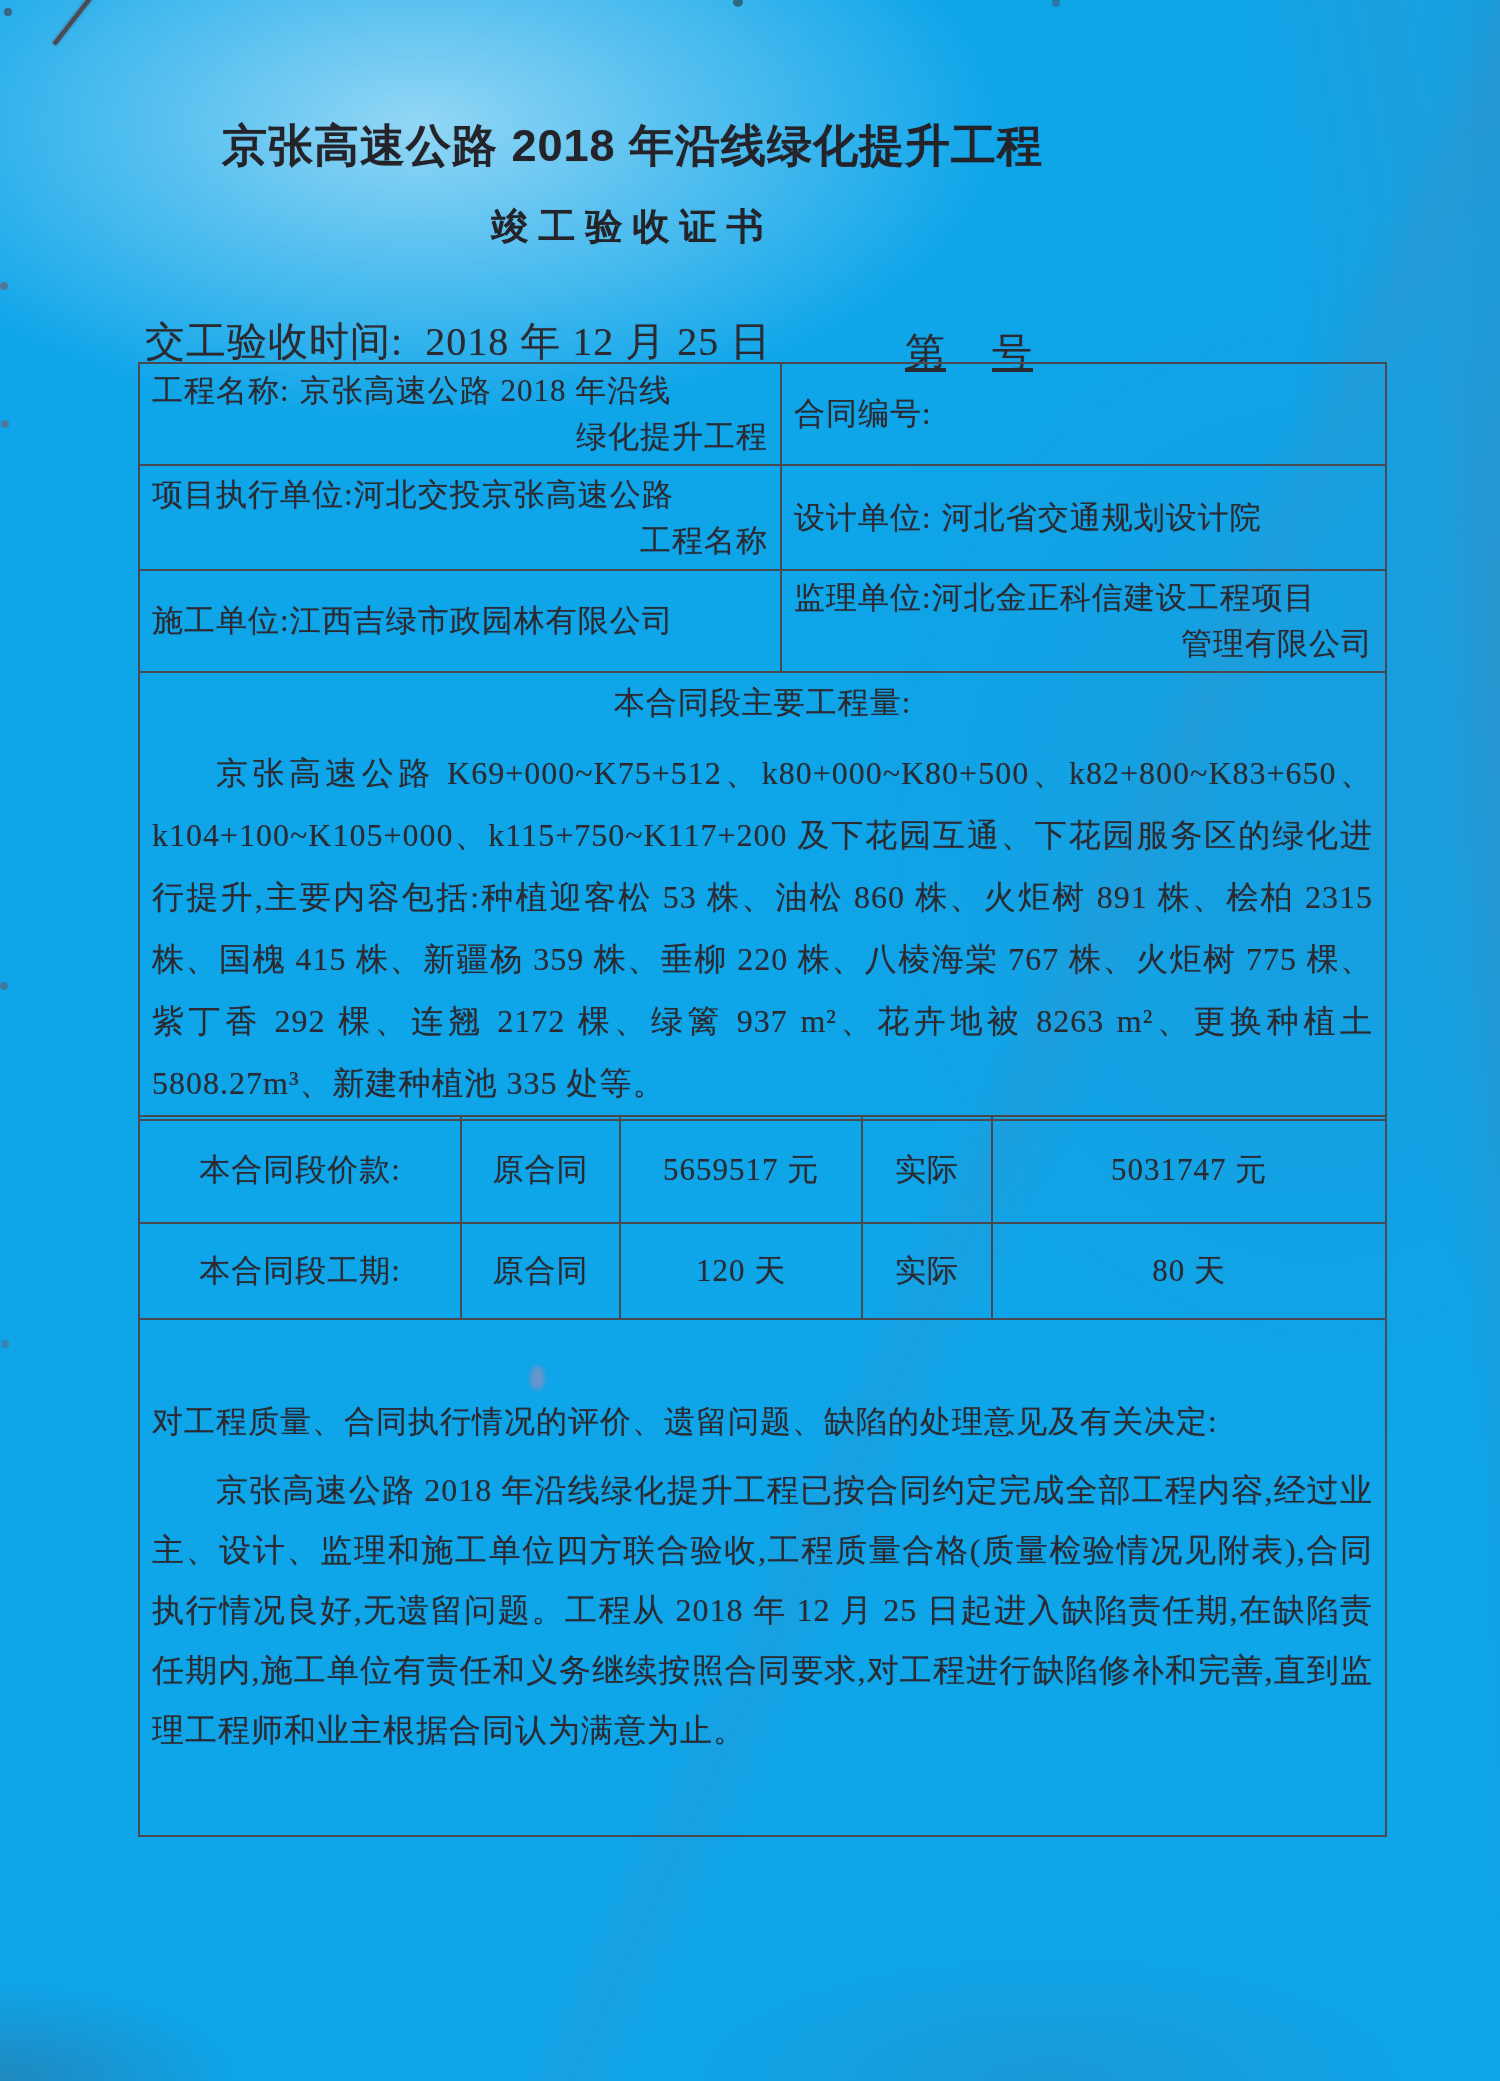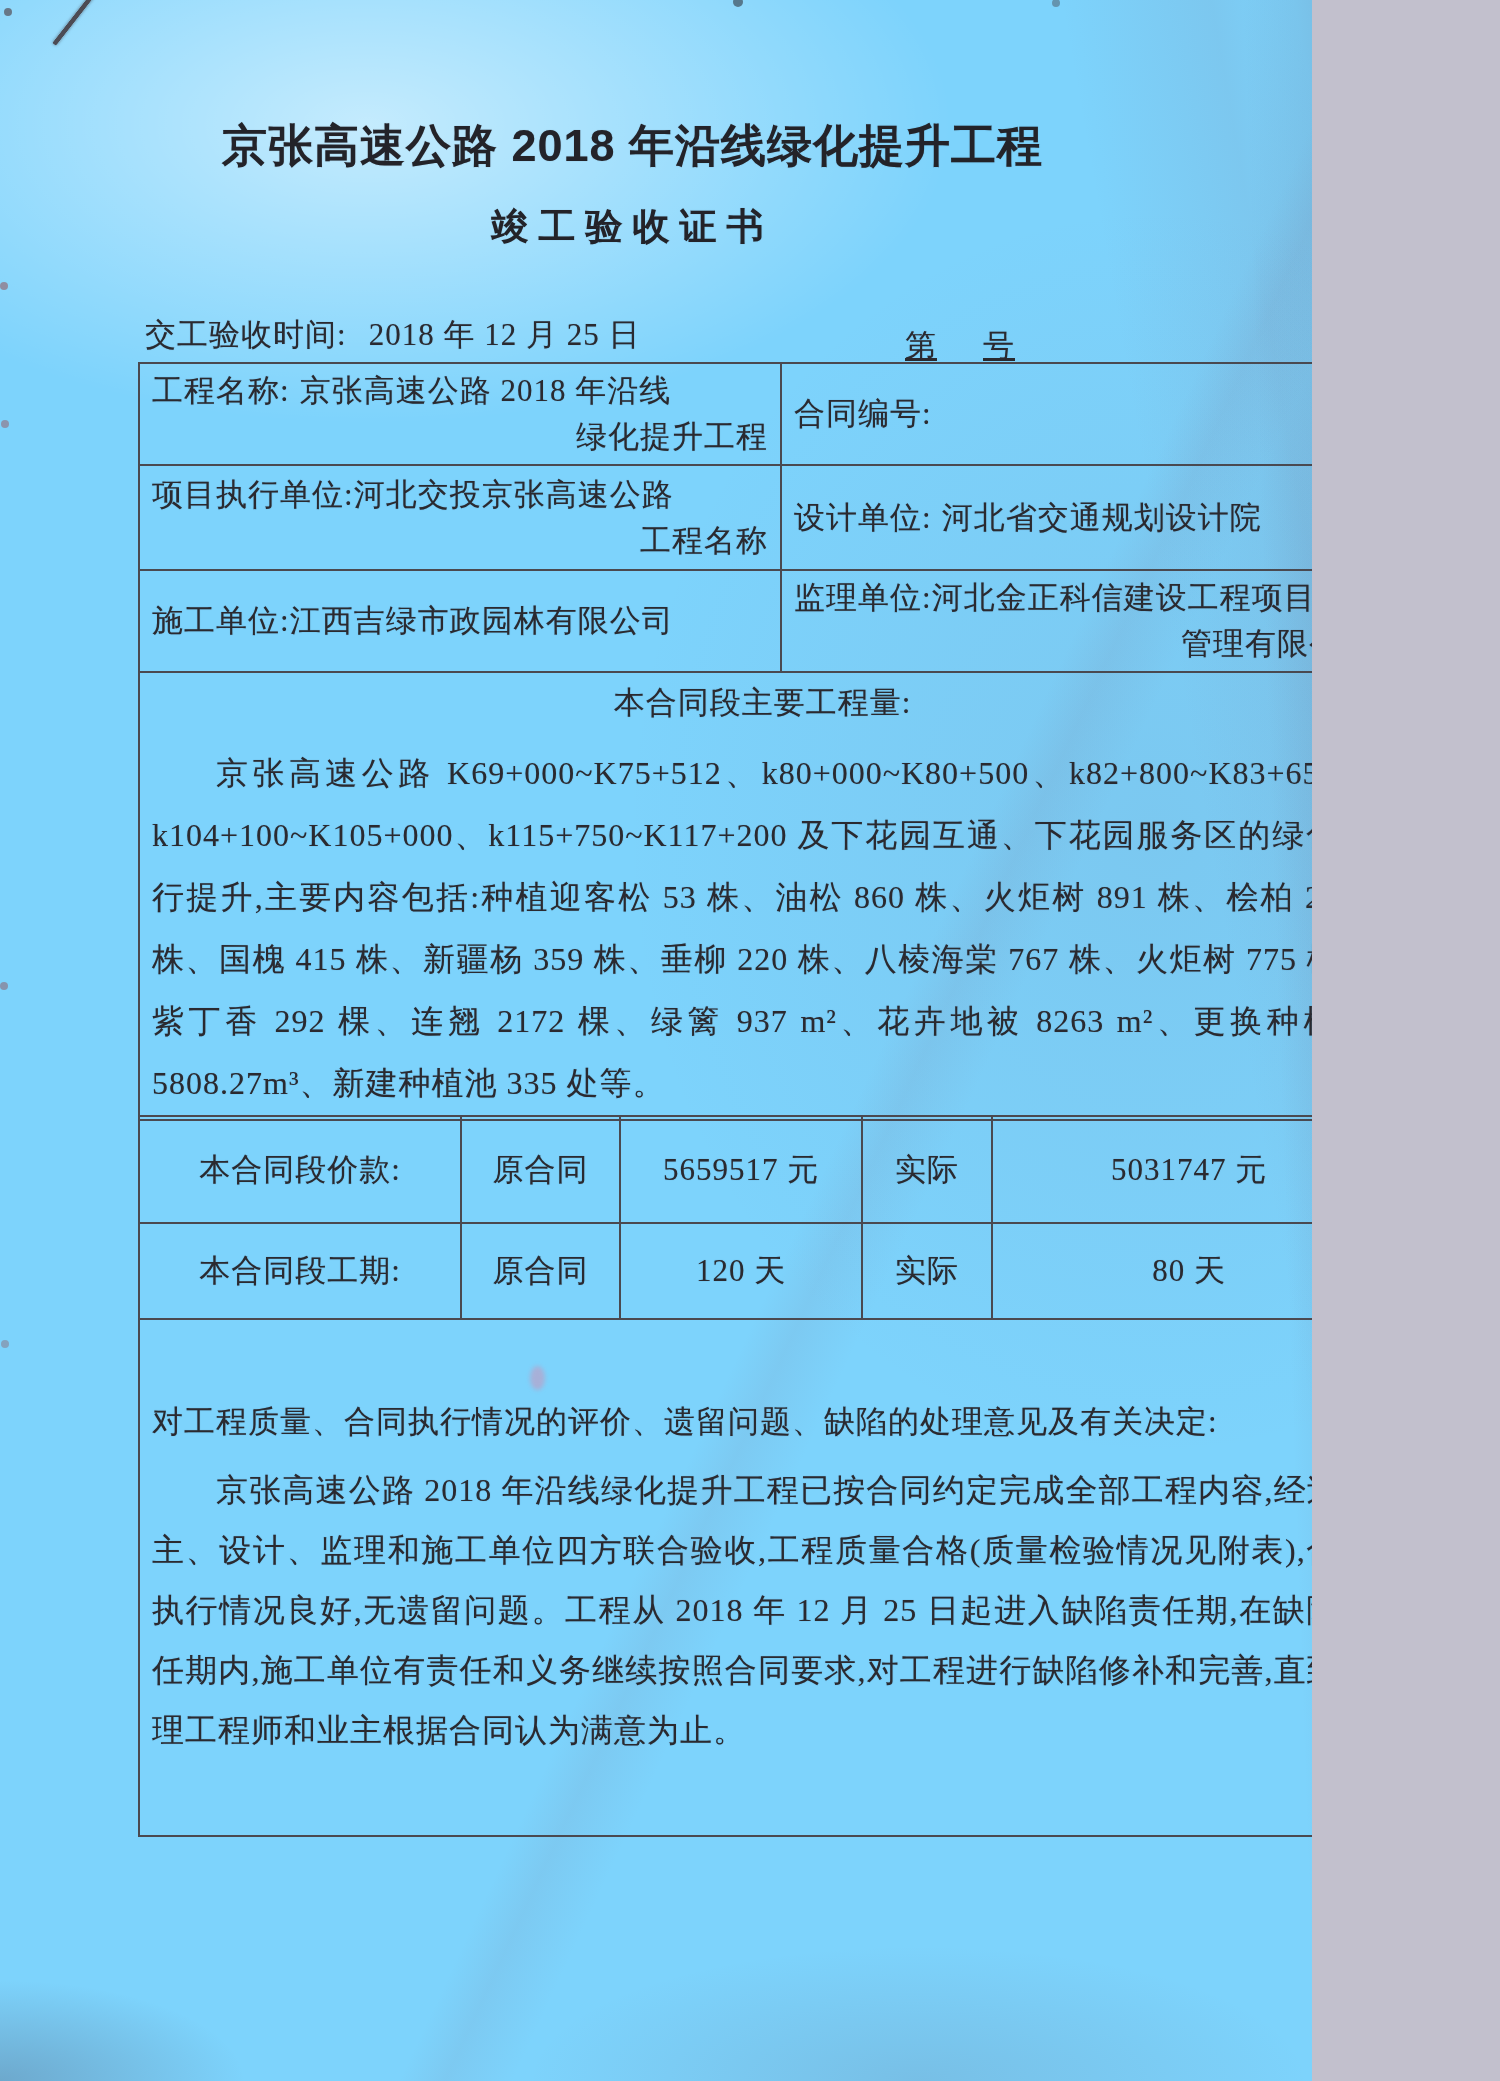--- a/index.html
+++ b/index.html
@@ -3,22 +3,22 @@
 <meta charset="utf-8">
 <style>
   * { margin:0; padding:0; box-sizing:border-box; }
   html,body { width:1500px; }
   body {
     width:1500px; height:2081px;
     font-family:"Liberation Serif", serif;
     background:#c2c0cd;
   }
   .page {
-    position:relative; width:1312px; height:2081px; overflow:hidden;
-    background:#7dd3fc;
+    position:relative; width:1500px; height:2081px; overflow:hidden;
+    background:#0ea5e9;
     color:#2a2a30;
     text-shadow:0 0 1px rgba(44,44,56,.35);
   }
   
   .page::before {
     content:""; position:absolute; inset:0; pointer-events:none;
     background:
       radial-gradient(ellipse 900px 460px at 28% 6%, rgba(255,255,255,.55), transparent 65%),
       radial-gradient(ellipse 760px 900px at 88% 40%, rgba(104,102,134,.10), transparent 70%),
       linear-gradient(115deg, transparent 60%, rgba(120,118,148,.10) 62%, transparent 65%),
@@ -53,21 +53,21 @@
 
   .doc-header {
     position:absolute; left:140px; top:116px; width:985px; text-align:center;
     font-family:"Liberation Sans", sans-serif; color:#232329;
   }
   .doc-title { font-size:45px; font-weight:bold; letter-spacing:1px; }
   .doc-subtitle { margin-top:26px; font-size:37px; font-weight:bold; letter-spacing:10px; }
 
   .meta-row {
     position:absolute; left:145px; top:314px; width:1240px; height:46px;
-    font-size:31px; letter-spacing:1px;
+    font-size:40px; letter-spacing:1px;
   }
   .meta-value { margin-left:22px; }
   .serial { position:absolute; left:760px; top:11px;text-decoration:underline; }
   .serial-gap { display:inline-block; width:46px; }
 
   table.tbl {
     position:absolute; left:138px; width:1247px;
     border-collapse:collapse; table-layout:fixed;
   }
   .tbl td {

